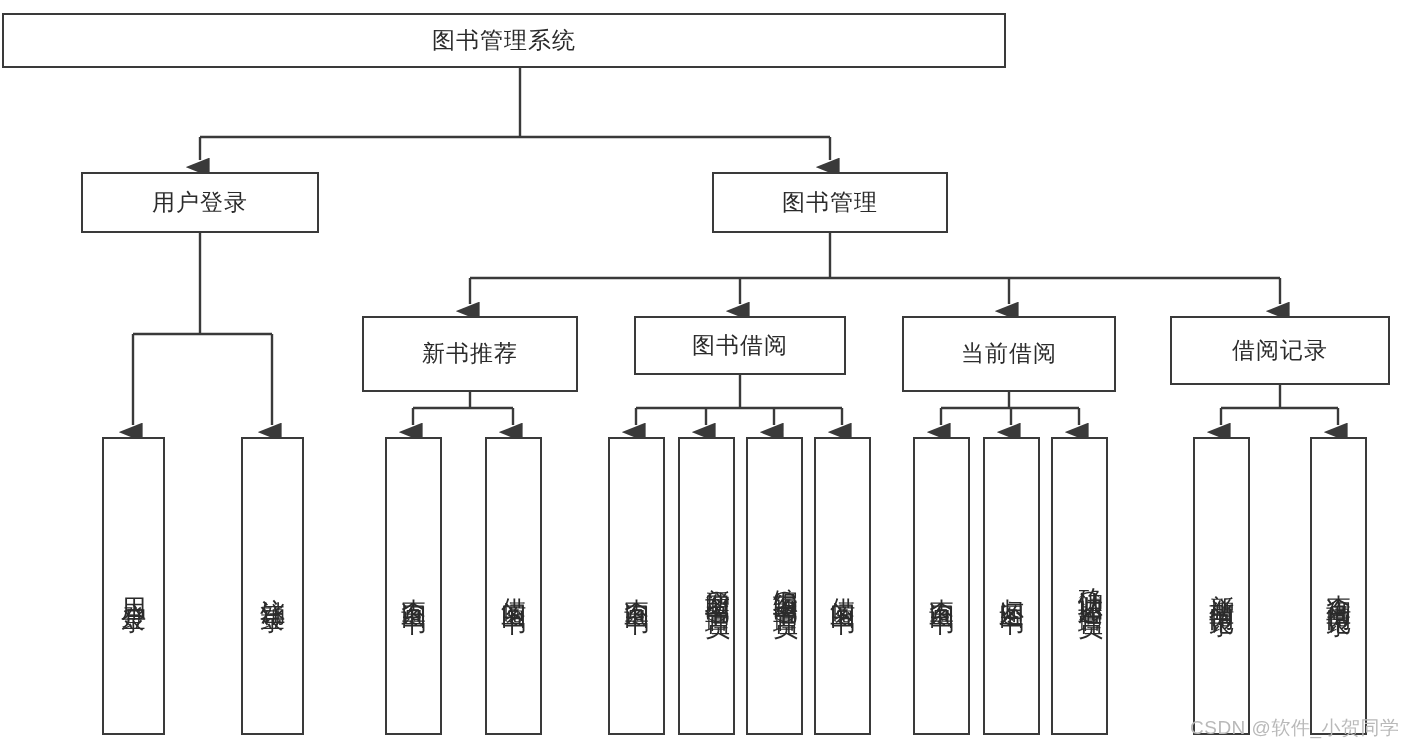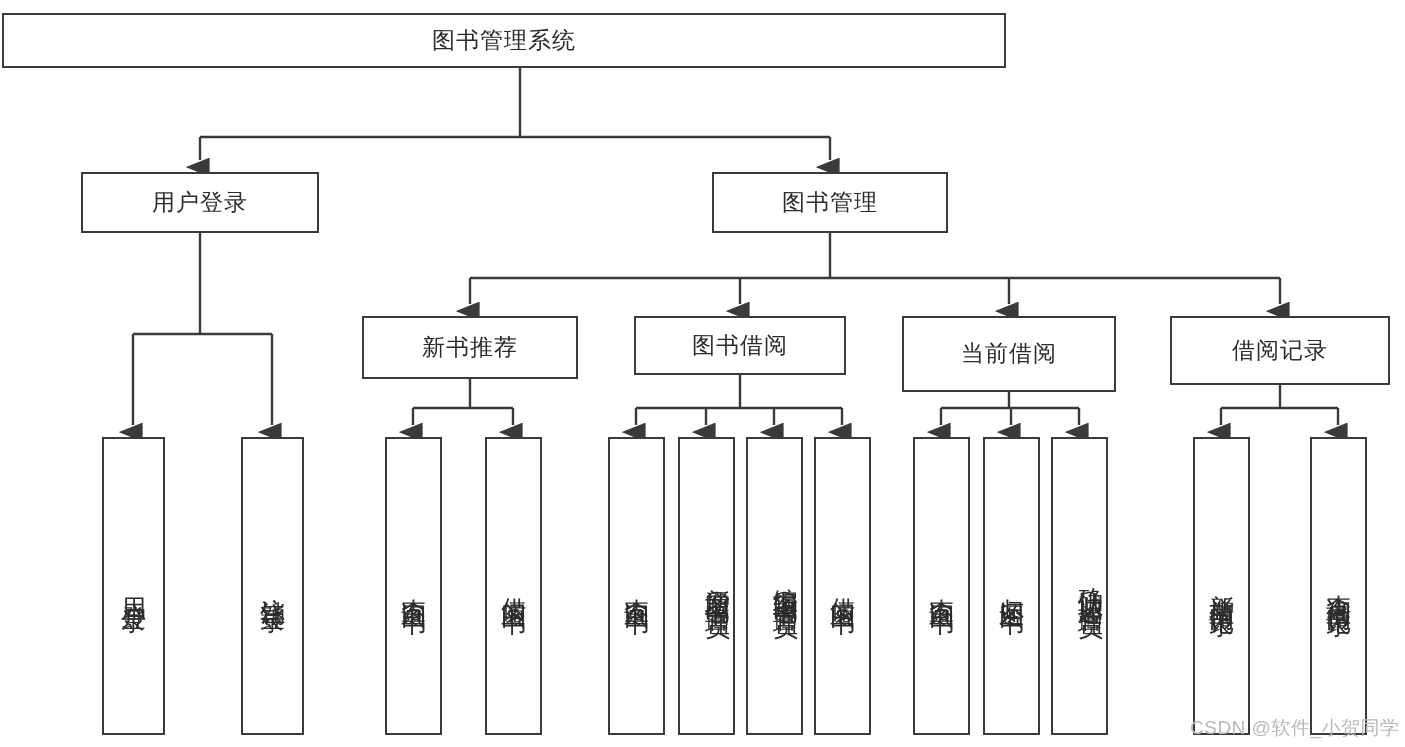--- a/index.html
+++ b/index.html
@@ -114,21 +114,21 @@
   <div id="nodes">
       <div class="node horiz" style="left: 2px; top: 13px; width: 1004px; height: 55px;">
         <span>图书管理系统</span>
       </div>
       <div class="node horiz" style="left: 81px; top: 172px; width: 238px; height: 61px;">
         <span>用户登录</span>
       </div>
       <div class="node horiz" style="left: 712px; top: 172px; width: 236px; height: 61px;">
         <span>图书管理</span>
       </div>
-      <div class="node horiz" style="left: 362px; top: 316px; width: 216px; height: 63px;">
+      <div class="node horiz" style="left: 362px; top: 316px; width: 216px; height: 76px;">
         <span>新书推荐</span>
       </div>
       <div class="node horiz" style="left: 634px; top: 316px; width: 212px; height: 59px;">
         <span>图书借阅</span>
       </div>
       <div class="node horiz" style="left: 902px; top: 316px; width: 214px; height: 76px;">
         <span>当前借阅</span>
       </div>
       <div class="node horiz" style="left: 1170px; top: 316px; width: 220px; height: 69px;">
         <span>借阅记录</span>

